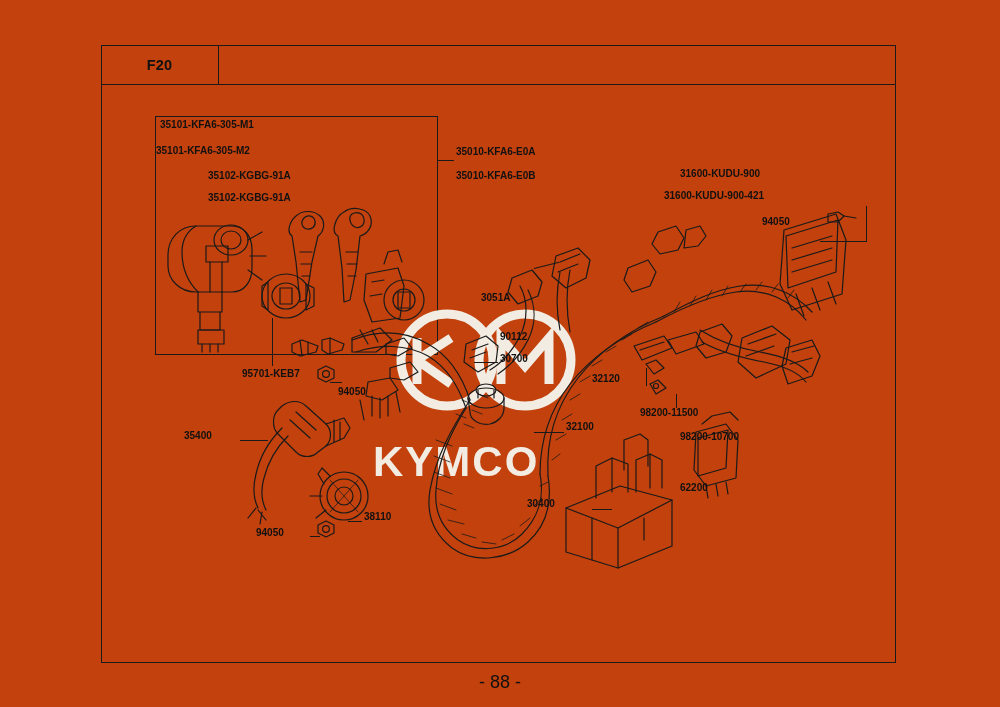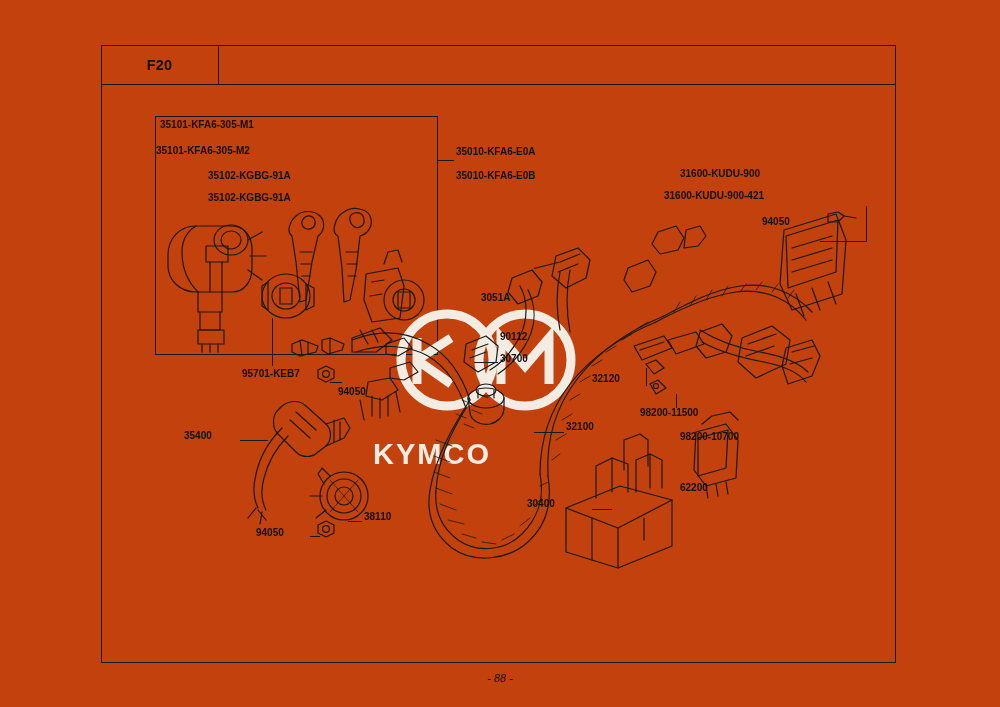--- a/index.html
+++ b/index.html
@@ -71,23 +71,22 @@
     color: #111;
     letter-spacing: .2px;
   }
   
   #page-number {
     position: absolute;
     left: 0;
     top: 672px;
     width: 1000px;
     text-align: center;
-    font-size: 11px;
+    font-size: 18px;
     color: #111;
-    font-style: italic;
   }
   
   #lockset-box {
     position: absolute;
     left: 155px;
     top: 116px;
     width: 283px;
     height: 239px;
     border: 1.4px solid #1a1a1a;
     box-sizing: border-box;
@@ -116,21 +115,21 @@
     left: 355px;
     top: 300px;
     width: 300px;
     height: 200px;
     pointer-events: none;
   }
   #watermark .wm-text {
     position: absolute;
     left: 18px;
     top: 138px;
-    font-size: 29px;
+    font-size: 42px;
     font-weight: bold;
     color: #f2ece2;
     letter-spacing: 2px;
     font-family: "Liberation Sans", sans-serif;
   }
 
   
   #artwork {
     position: absolute;
     left: 0; top: 0;

